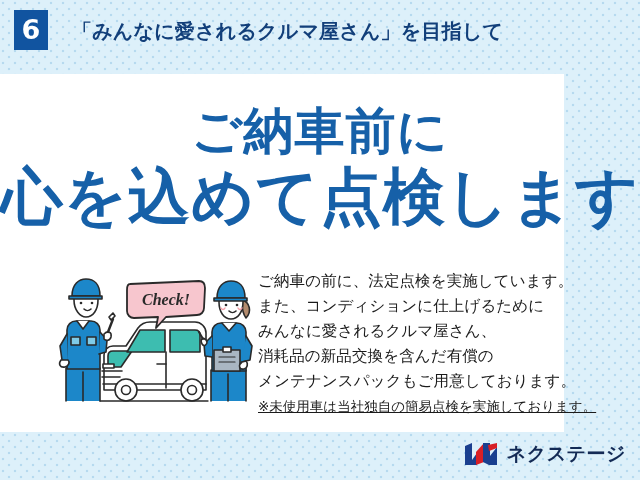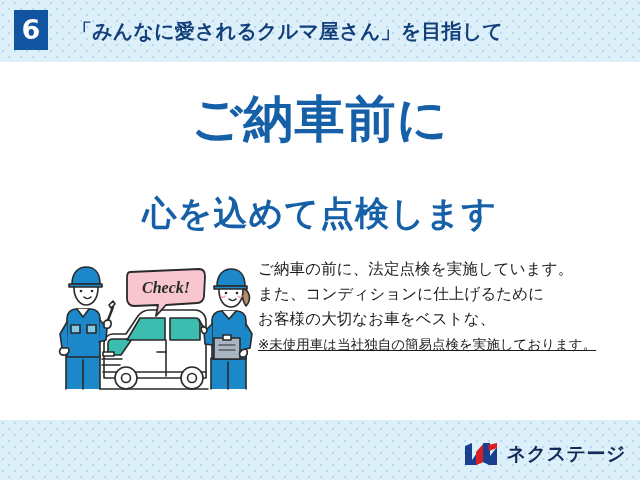--- a/index.html
+++ b/index.html
@@ -58,22 +58,22 @@
     font-weight: bold;
     color: #123f7a;
     white-space: nowrap;
     letter-spacing: 0.2px;
   }
 
   
   #card {
     position: absolute;
     left: 0;
-    top: 62px;
-    width: 640px;
+    top: 74px;
+    width: 564px;
     height: 358px;
     background: #ffffff;
   }
 
   
   .headline {
     position: absolute;
     width: 640px;
     text-align: center;
     color: #1660a8;
@@ -81,23 +81,22 @@
     white-space: nowrap;
     letter-spacing: 1px;
   }
   #headline1 {
     top: 28px;
     font-size: 50px;
     line-height: 58px;
   }
   #headline2 {
     top: 94px;
-    font-size: 34px;
+    font-size: 62px;
     line-height: 58px;
-    margin-top: 28px;
   }
 
   
   #body-copy {
     position: absolute;
     left: 258px;
     top: 194px;
     width: 370px;
     color: #1b1b1b;
   }
@@ -262,21 +261,23 @@
             <path d="M74 12 L143 9 C147 9 149 12 149 16 L148 36 C148 40 145 43 141 43 L110 45 L100 56 L102 45 L78 46 C74 46 71 43 71 39 L71 18 C71 14 72 12 74 12 Z" fill="#f7c6ce" stroke="#2a2a2a" stroke-width="1.8"></path>
           </g>
         </g>
         <text x="110" y="33" text-anchor="middle" font-family="Liberation Serif, serif" font-size="16" font-style="italic" font-weight="bold" fill="#2a2a2a">Check!</text>
       </svg>
     </div>
 
     <div id="body-copy">
       <div class="copy-line">ご納車の前に、法定点検を実施しています。</div>
       <div class="copy-line">また、コンディションに仕上げるために</div>
-      <div class="copy-line">お客様の大切なお車をベストな、</div>
+      <div class="copy-line">みんなに愛されるクルマ屋さん、</div>
+      <div class="copy-line">消耗品の新品交換を含んだ有償の</div>
+      <div class="copy-line">メンテナンスパックもご用意しております。</div>
       <div class="copy-note">※未使用車は当社独自の簡易点検を実施しております。</div>
     </div>
 
   </div>
 
   <div id="brand">
     <svg id="brand-mark" viewBox="0 0 34 24" xmlns="http://www.w3.org/2000/svg">
       <path d="M1 23 L1 4 L8 1 L8 18 L13 11 L13 23 Z" fill="#1a3f8f"></path>
       <path d="M12 23 L12 10 L20 1 L20 20 Z" fill="#d81f26"></path>
       <path d="M19 20 L19 1 L26 1 L26 14 L33 5 L33 23 L25 23 Z" fill="#1a3f8f"></path>

